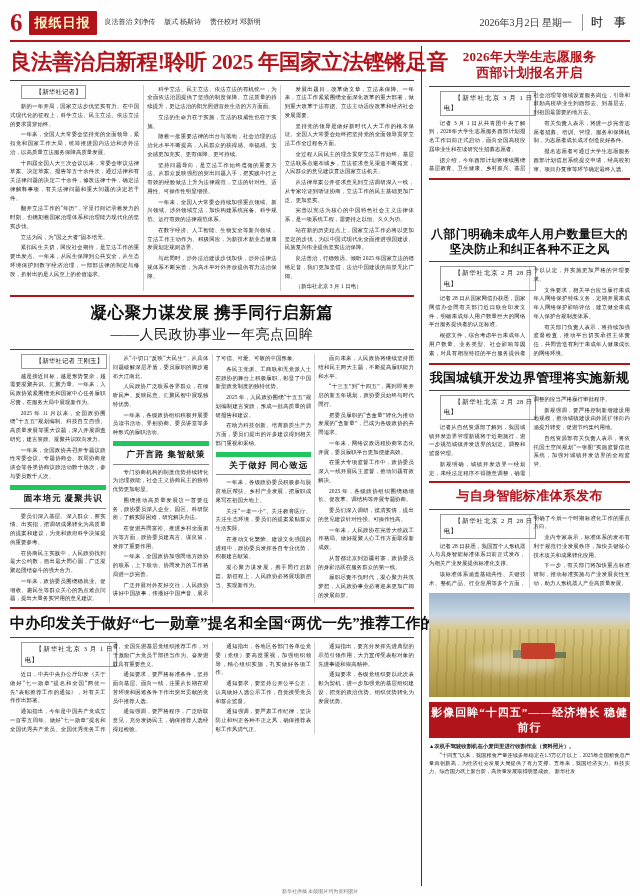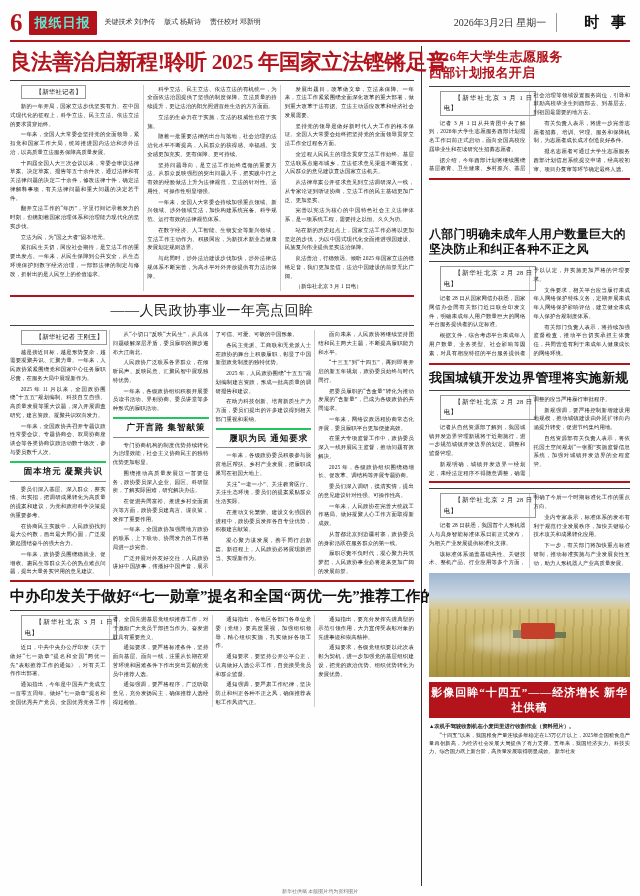--- a/index.html
+++ b/index.html
@@ -25,37 +25,37 @@
     padding-bottom: 3px;
     margin-bottom: 4px;
     height: 34px;
   }
   .page-num {
     font-size: 25px; font-weight: bold; color: #b3141c;
     line-height: 1; margin-right: 6px;
     font-family: "Liberation Serif", serif;
   }
   .logo-box {
-    background: #b3141c; color: #5eead4;
+    background: #b3141c; color: #fef9c3;
     font-size: 13px; font-weight: bold;
     padding: 3px 6px; letter-spacing: 1px;
     margin-right: 8px; border-radius: 1px;
     white-space: nowrap;
   }
   .editors {
     font-size: 7px; color: #333; line-height: 1.5;
     flex: 1; display: flex; gap: 9px; align-items: center;
     white-space: nowrap;
   }
   .mast-date {
     font-size: 10px; color: #333; margin-right: 10px; white-space: nowrap;
   }
   .section-title {
-    font-size: 15px; font-weight: bold; letter-spacing: 4px;
-    color: #111; padding-left: 27px; border-left: 1px solid #999;
+    font-size: 12px; font-weight: normal; letter-spacing: 4px;
+    color: #111; padding-left: 8px; border-left: 1px solid #999;
     white-space: nowrap;
   }
 
   
   .body-wrap { display: flex; height: 840px; }
   .left-col { width: 412px; padding-right: 7px; border-right: 1px solid #333; }
   .right-col { width: 211px; padding-left: 7px; }
 
   .headline-main {
     font-size: 21.5px; font-weight: bold; color: #b3141c;
@@ -88,28 +88,28 @@
     white-space: nowrap;
   }
   .subhead-2 {
     font-size: 14px; text-align: center; color: #222;
     margin: 0 0 5px 0; letter-spacing: 0.5px;
   }
 
   .sub-block-title {
     font-size: 8.5px; font-weight: bold; text-align: center;
     margin: 4px 0 3px 0; letter-spacing: 1px;
-    border-top: 2px solid #22c55e; border-bottom: 1px solid #888;
+    border-top: 5px solid #22c55e; border-bottom: 1px solid #888;
     padding: 2px 0;
   }
 
   
   .r-headline {
     font-size: 13px; font-weight: bold; color: #b3141c;
-    line-height: 1.25; margin: 3px 0 4px 0;
+    text-align: center; line-height: 1.25; margin: 3px 0 4px 0;
     letter-spacing: 0.3px;
   }
   .r-headline.blk { color: #111; }
   .r-sub { font-size: 12px; margin-top: 47px; }
 
   .photo {
     width: 100%; height: 104px; margin: 5px 0 3px 0;
     background:
       linear-gradient(180deg,#9fb7cf 0%, #c9d6e2 22%, #d9c98c 34%, #c9b66a 55%, #b9a355 78%, #a8923f 100%);
     position: relative; overflow: hidden;
@@ -152,21 +152,21 @@
 </style>
 </head>
 <body>
 
 <div class="page">
 
   <div class="masthead">
     <div class="page-num">6</div>
     <div class="logo-box">报纸日报</div>
     <div class="editors">
-      <span>关键技术  刘净传</span>
+      <span>良法善治  刘净传</span>
       <span>版式  杨斯诗</span>
       <span>责任校对  邓新明</span>
     </div>
     <div class="mast-date">2026年3月2日  星期一</div>
     <div class="section-title">时 事</div>
   </div>
 
   <div class="body-wrap">
 
     <div class="left-col">
@@ -196,20 +196,21 @@
           <p>完善以宪法为核心的中国特色社会主义法律体系，是一项系统工程，需要持之以恒、久久为功。</p>
           <p>站在新的历史起点上，国家立法工作必将以更加坚定的步伐，为以中国式现代化全面推进强国建设、民族复兴伟业提供坚实法治保障。</p>
           <p>良法善治，行稳致远。倾听 2025 年国家立法的铿锵足音，我们更加坚信，法治中国建设的前景无比广阔。</p>
           <p>（新华社北京 3 月 1 日电）</p>
         </div>
       </div>
 
       <div class="rule-thick"></div>
 
       <div>
+        <div class="headline-2">凝心聚力谋发展 携手同行启新篇</div>
         <div class="subhead-2">——人民政协事业一年亮点回眸</div>
         <div class="rule-thin"></div>
         <div class="coltext cols4">
           <span class="byline">【新华社记者  王刚玉】</span>
           <p>越是接近目标，越是形势复杂，越需要凝聚共识、汇聚力量。一年来，人民政协紧紧围绕党和国家中心任务履职尽责，在服务大局中展现新作为。</p>
           <p>2025 年 11 月以来，全国政协围绕“十五五”规划编制、科技自立自强、高质量发展等重大议题，深入开展调查研究，建言资政、凝聚共识双向发力。</p>
           <p>一年来，全国政协共召开专题议政性常委会议、专题协商会、双周协商座谈会等各类协商议政活动数十场次，参与委员数千人次。</p>
           <div class="sub-block-title">固本培元  凝聚共识</div>
           <p>委员们深入基层、深入群众，察实情、出实招，把调研成果转化为高质量的提案和建议，为党和政府科学决策提供重要参考。</p>
           <p>在协商民主实践中，人民政协找到最大公约数，画出最大同心圆，广泛凝聚起团结奋斗的强大合力。</p>
@@ -219,21 +220,21 @@
           <p>一年来，各级政协组织积极开展委员读书活动、界别协商、委员讲堂等多种形式的履职活动。</p>
           <div class="sub-block-title">广开言路  集智献策</div>
           <p>专门协商机构的制度优势持续转化为治理效能，社会主义协商民主的独特优势更加彰显。</p>
           <p>围绕推动高质量发展这一首要任务，政协委员深入企业、园区、科研院所，了解实际困难，研究解决办法。</p>
           <p>在促进共同富裕、推进乡村全面振兴等方面，政协委员建真言、谋良策，发挥了重要作用。</p>
           <p>一年来，全国政协加强同地方政协的联系，上下联动、协同发力的工作格局进一步完善。</p>
           <p>广泛开展对外友好交往，人民政协讲好中国故事，传播好中国声音，展示了可信、可爱、可敬的中国形象。</p>
           <p>各民主党派、工商联和无党派人士在政协的舞台上积极履职，彰显了中国新型政党制度的独特优势。</p>
           <p>2025 年，人民政协围绕“十五五”规划编制建言资政，形成一批高质量的调研报告和建议。</p>
           <p>在助力科技创新、培育新质生产力方面，委员们提出的许多建议得到相关部门重视和采纳。</p>
-          <div class="sub-block-title">履职为民  通知要求</div>
+          <div class="sub-block-title">关于做好  同心致远</div>
           <p>一年来，各级政协委员积极参与脱贫地区帮扶、乡村产业发展，把履职成果写在祖国大地上。</p>
           <p>关注“一老一小”、关注教育医疗、关注生态环境，委员们的提案紧贴群众生活实际。</p>
           <p>在推动文化繁荣、建设文化强国的进程中，政协委员发挥各自专业优势，积极建言献策。</p>
           <p>凝心聚力谋发展，携手同行启新篇。新征程上，人民政协必将展现新担当、实现新作为。</p>
           <p>面向未来，人民政协将继续坚持团结和民主两大主题，不断提高履职能力和水平。</p>
           <p>“十三五”到“十四五”，再到即将开启的新五年规划，政协委员始终与时代同行。</p>
           <p>把委员履职的“含金量”转化为推动发展的“含新量”，已成为各级政协的共同追求。</p>
           <p>一年来，网络议政远程协商常态化开展，委员履职平台更加便捷高效。</p>
           <p>在重大专项监督工作中，政协委员深入一线开展民主监督，推动问题有效解决。</p>
           <p>2025 年，各级政协组织围绕稳增长、促改革、调结构等开展专题协商。</p>
@@ -312,38 +313,39 @@
           <p>新规明确，城镇开发边界一经划定，未经法定程序不得随意调整，确需调整的应当严格履行审批程序。</p>
           <p>新规强调，要严格控制新增建设用地规模，推动城镇建设由外延扩张向内涵提升转变，促进节约集约用地。</p>
           <p>自然资源部有关负责人表示，将依托国土空间规划“一张图”实施监督信息系统，加强对城镇开发边界的全程监管。</p>
         </div>
       </div>
 
       <div class="rule-thick"></div>
 
       <div>
         <div class="r-headline">
+          <div>与自身智能标准体系发布</div>
         </div>
         <div class="rule-thin"></div>
         <div class="coltext cols2">
           <span class="byline">【新华社北京 2 月 28 日电】</span>
           <p>记者 28 日获悉，我国首个人形机器人与具身智能标准体系日前正式发布，为相关产业发展提供标准化支撑。</p>
           <p>该标准体系涵盖基础共性、关键技术、整机产品、行业应用等多个方面，明确了今后一个时期标准化工作的重点方向。</p>
           <p>业内专家表示，标准体系的发布有利于规范行业发展秩序，加快关键核心技术攻关和成果转化应用。</p>
           <p>下一步，有关部门将加快重点标准研制，推动标准实施与产业发展良性互动，助力人形机器人产业高质量发展。</p>
         </div>
       </div>
 
       <div>
         <div class="photo" aria-label="收割机在麦田作业">
           <div class="field-lines"></div>
           <div class="dust"></div>
           <div class="machine"></div>
         </div>
-        <div class="banner-red">影像回眸“十四五”——经济增长  新华社供稿</div>
+        <div class="banner-red">影像回眸“十四五”——经济增长  稳健前行</div>
         <div class="caption caption-lead">▲农机手驾驶收割机在小麦田里进行收割作业（资料照片）。</div>
         <div class="caption">“十四五”以来，我国粮食产量连续多年稳定在1.3万亿斤以上，2025年全国粮食总产量再创新高，为经济社会发展大局提供了有力支撑。五年来，我国经济实力、科技实力、综合国力跃上新台阶，高质量发展取得明显成效。  新华社发</div>
       </div>
 
     </div>
   </div>
 
   <div class="footer-line">新华社供稿  本版图片均为资料图片</div>
 </div>
 

